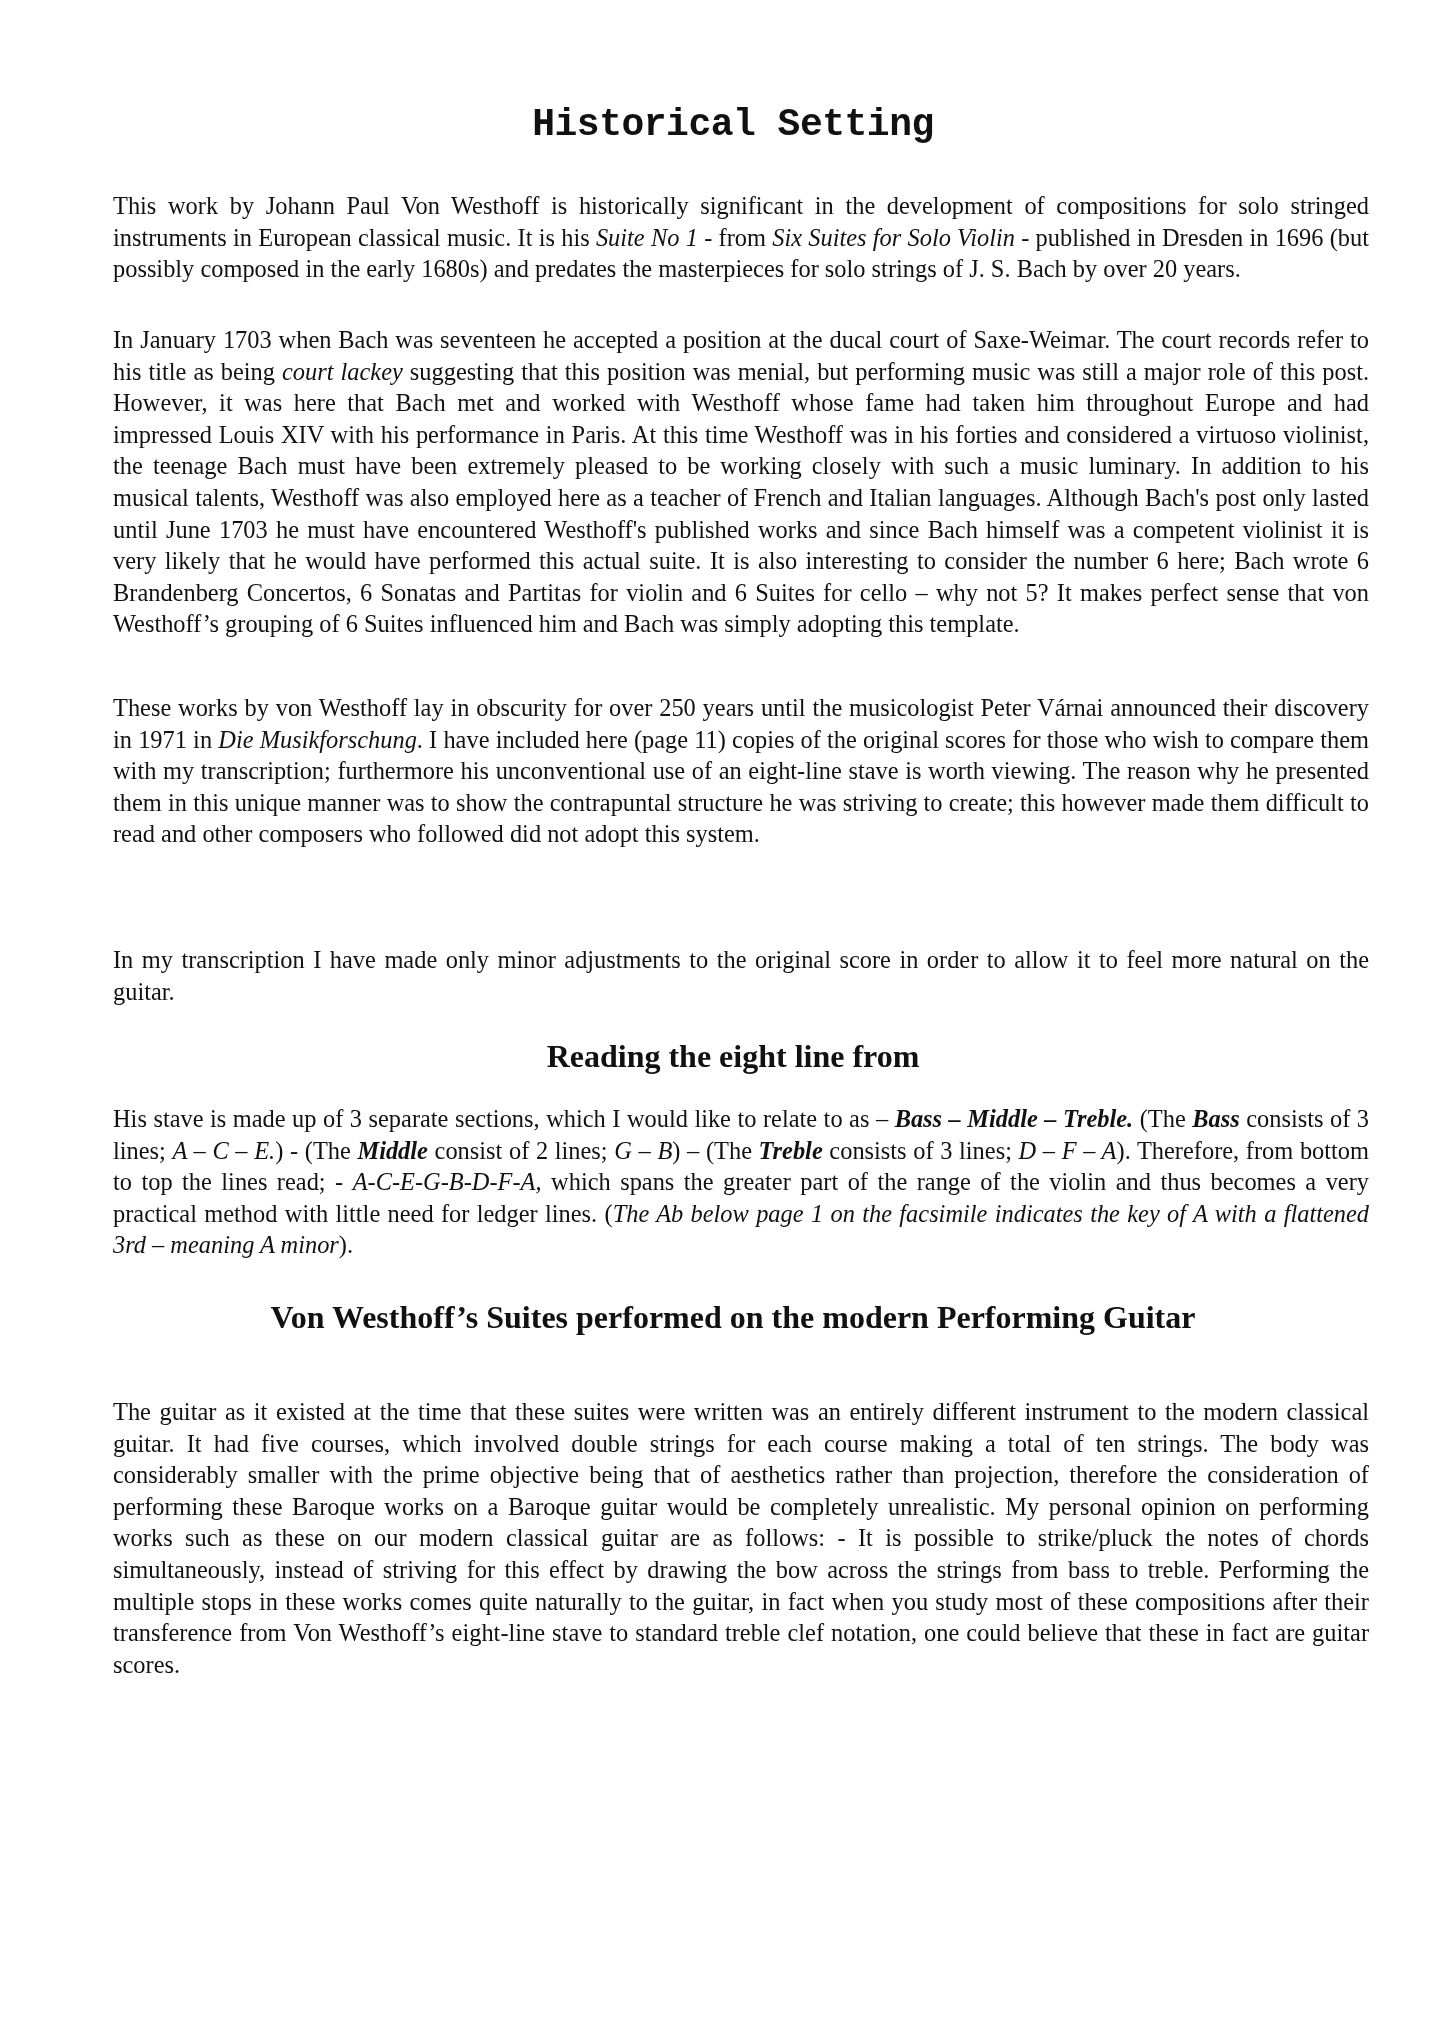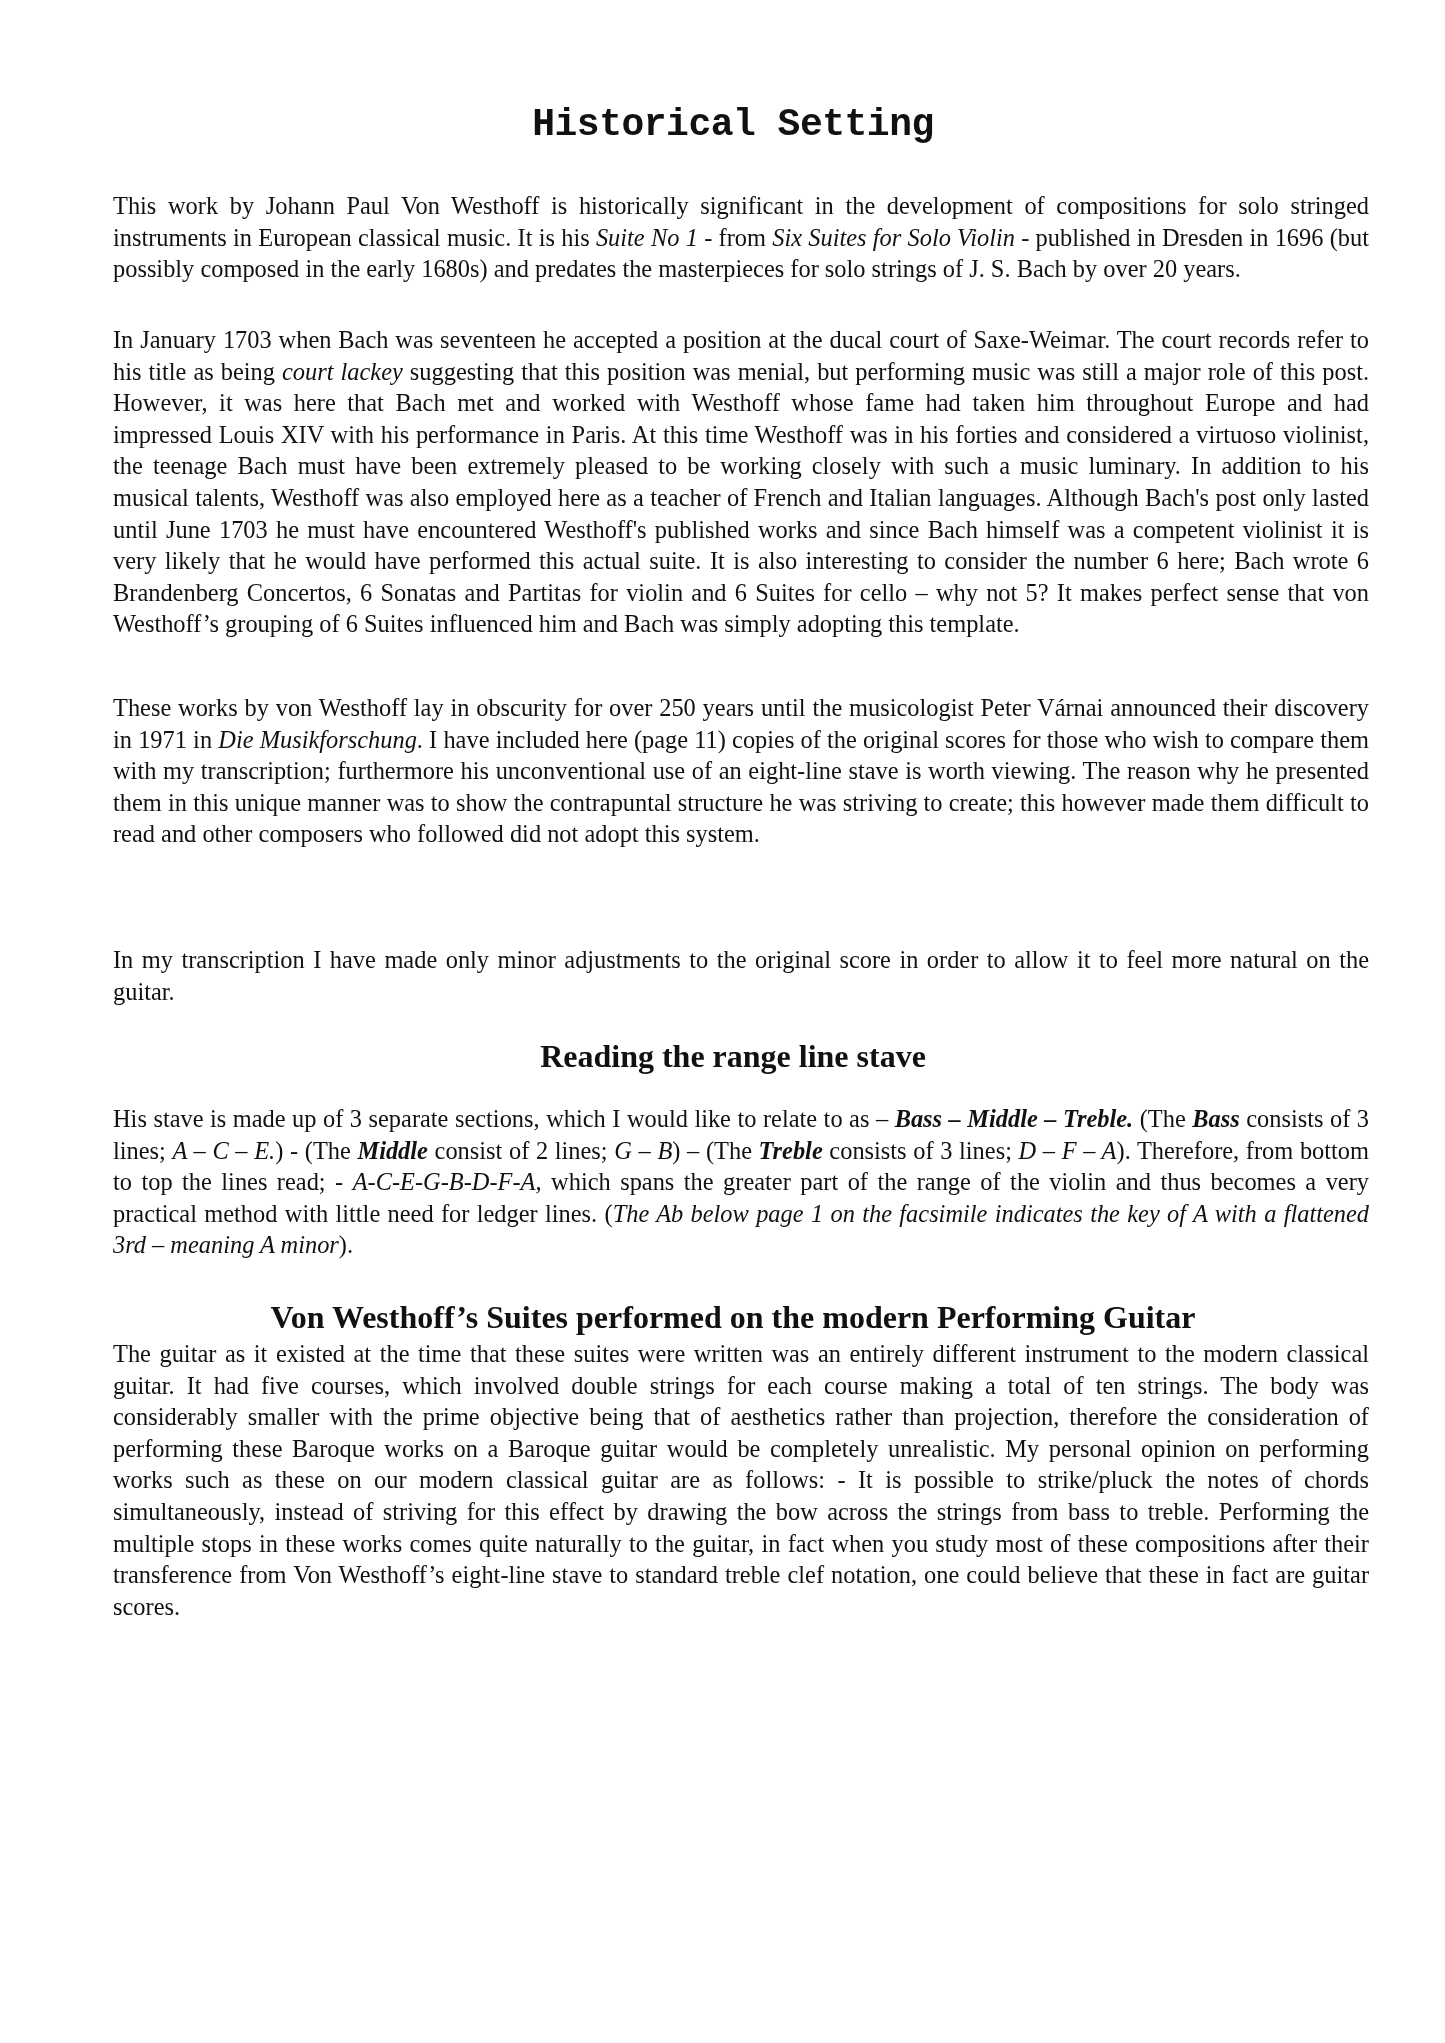--- a/index.html
+++ b/index.html
@@ -21,31 +21,31 @@
     text-align: center; margin: 0; position: absolute; left: 0; width: 100%; line-height: 40px;
   }
   .bi { font-style: italic; font-weight: bold; }
   #p1 { top: 182px; }
   #p2 { top: 316px; }
   #p3 { top: 684px; }
   #p4 { top: 936px; }
   #h2a { top: 1036px; }
   #p5 { top: 1095px; }
   #h2b { top: 1297px; }
-  #p6 { top: 1330px; }
+  #p6 { top: 1388px; }
 </style>
 </head>
 <body>
 
 <div class="page">
   <h1 class="main-title">Historical Setting</h1>
 
   <p class="para" id="p1"><span>This work by Johann Paul Von Westhoff is historically significant in the development of compositions for solo stringed instruments in European classical music. It is his </span><span class="it" style="font-style: italic;">Suite No 1</span><span> - from </span><span class="it" style="font-style: italic;">Six Suites for Solo Violin</span><span> - published in Dresden in 1696 (but possibly composed in the early 1680s) and predates the masterpieces for solo strings of J. S. Bach by over 20 years.</span></p>
   <p class="para" id="p2"><span>In January 1703 when Bach was seventeen he accepted a position at the ducal court of Saxe-Weimar. The court records refer to his title as being </span><span class="it" style="font-style: italic;">court lackey</span><span> suggesting that this position was menial, but performing music was still a major role of this post. However, it was here that Bach met and worked with Westhoff whose fame had taken him throughout Europe and had impressed Louis XIV with his performance in Paris. At this time Westhoff was in his forties and considered a virtuoso violinist, the teenage Bach must have been extremely pleased to be working closely with such a music luminary. In addition to his musical talents, Westhoff was also employed here as a teacher of French and Italian languages. Although Bach's post only lasted until June 1703 he must have encountered Westhoff's published works and since Bach himself was a competent violinist it is very likely that he would have performed this actual suite. It is also interesting to consider the number 6 here; Bach wrote 6 Brandenberg Concertos, 6 Sonatas and Partitas for violin and 6 Suites for cello – why not 5? It makes perfect sense that von Westhoff’s grouping of 6 Suites influenced him and Bach was simply adopting this template.</span></p>
   <p class="para" id="p3"><span>These works by von Westhoff lay in obscurity for over 250 years until the musicologist Peter Várnai announced their discovery in 1971 in </span><span class="it" style="font-style: italic;">Die Musikforschung</span><span>. I have included here (page 11) copies of the original scores for those who wish to compare them with my transcription; furthermore his unconventional use of an eight-line stave is worth viewing. The reason why he presented them in this unique manner was to show the contrapuntal structure he was striving to create; this however made them difficult to read  and  other  composers who followed did not adopt this system.</span></p>
   <p class="para" id="p4"><span>In my transcription I have made only minor adjustments to the original score in order to allow it to feel more natural on the guitar.</span></p>
 
-  <h2 class="section-title" id="h2a">Reading the range line stave</h2>
+  <h2 class="section-title" id="h2a">Reading the eight line from</h2>
   <p class="para" id="p5"><span>His stave is made up of 3 separate sections, which I would like to relate to as – </span><span class="bi">Bass – Middle – Treble.</span><span> (The </span><span class="bi">Bass</span><span> consists of 3 lines; </span><span class="it" style="font-style: italic;">A – C – E.</span><span>) - (The </span><span class="bi">Middle</span><span> consist of 2 lines; </span><span class="it" style="font-style: italic;">G – B</span><span>) – (The </span><span class="bi">Treble</span><span> consists of 3 lines; </span><span class="it" style="font-style: italic;">D – F – A</span><span>). Therefore, from bottom to top the lines read; - </span><span class="it" style="font-style: italic;">A-C-E-G-B-D-F-A,</span><span> which spans the greater part of the range of the violin and thus becomes a very practical method with little need for ledger lines. (</span><span class="it" style="font-style: italic;">The Ab below page 1 on the facsimile indicates the key of A with a flattened 3rd – meaning A minor</span><span>).</span></p>
 
   <h2 class="section-title" id="h2b">Von Westhoff’s Suites performed on the modern Performing Guitar</h2>
   <p class="para" id="p6"><span>The guitar as it existed at the time that these suites were written was an entirely different instrument to the modern classical guitar. It had five courses, which involved double strings for each course making a total of ten strings. The body was considerably smaller with the prime objective being that of aesthetics rather than projection, therefore the consideration of performing these Baroque works on a Baroque guitar would be completely unrealistic. My personal opinion on performing works such as these on our modern classical guitar are as follows: - It is possible to strike/pluck the notes of chords simultaneously, instead of striving for this effect by drawing the bow across the strings from bass to treble. Performing the multiple stops in these works comes quite naturally to the guitar, in fact when you study most of these compositions after their transference from Von Westhoff’s eight-line stave to standard treble clef notation, one could believe that these in fact are guitar scores.</span></p>
 </div>
 
 </body></html>

